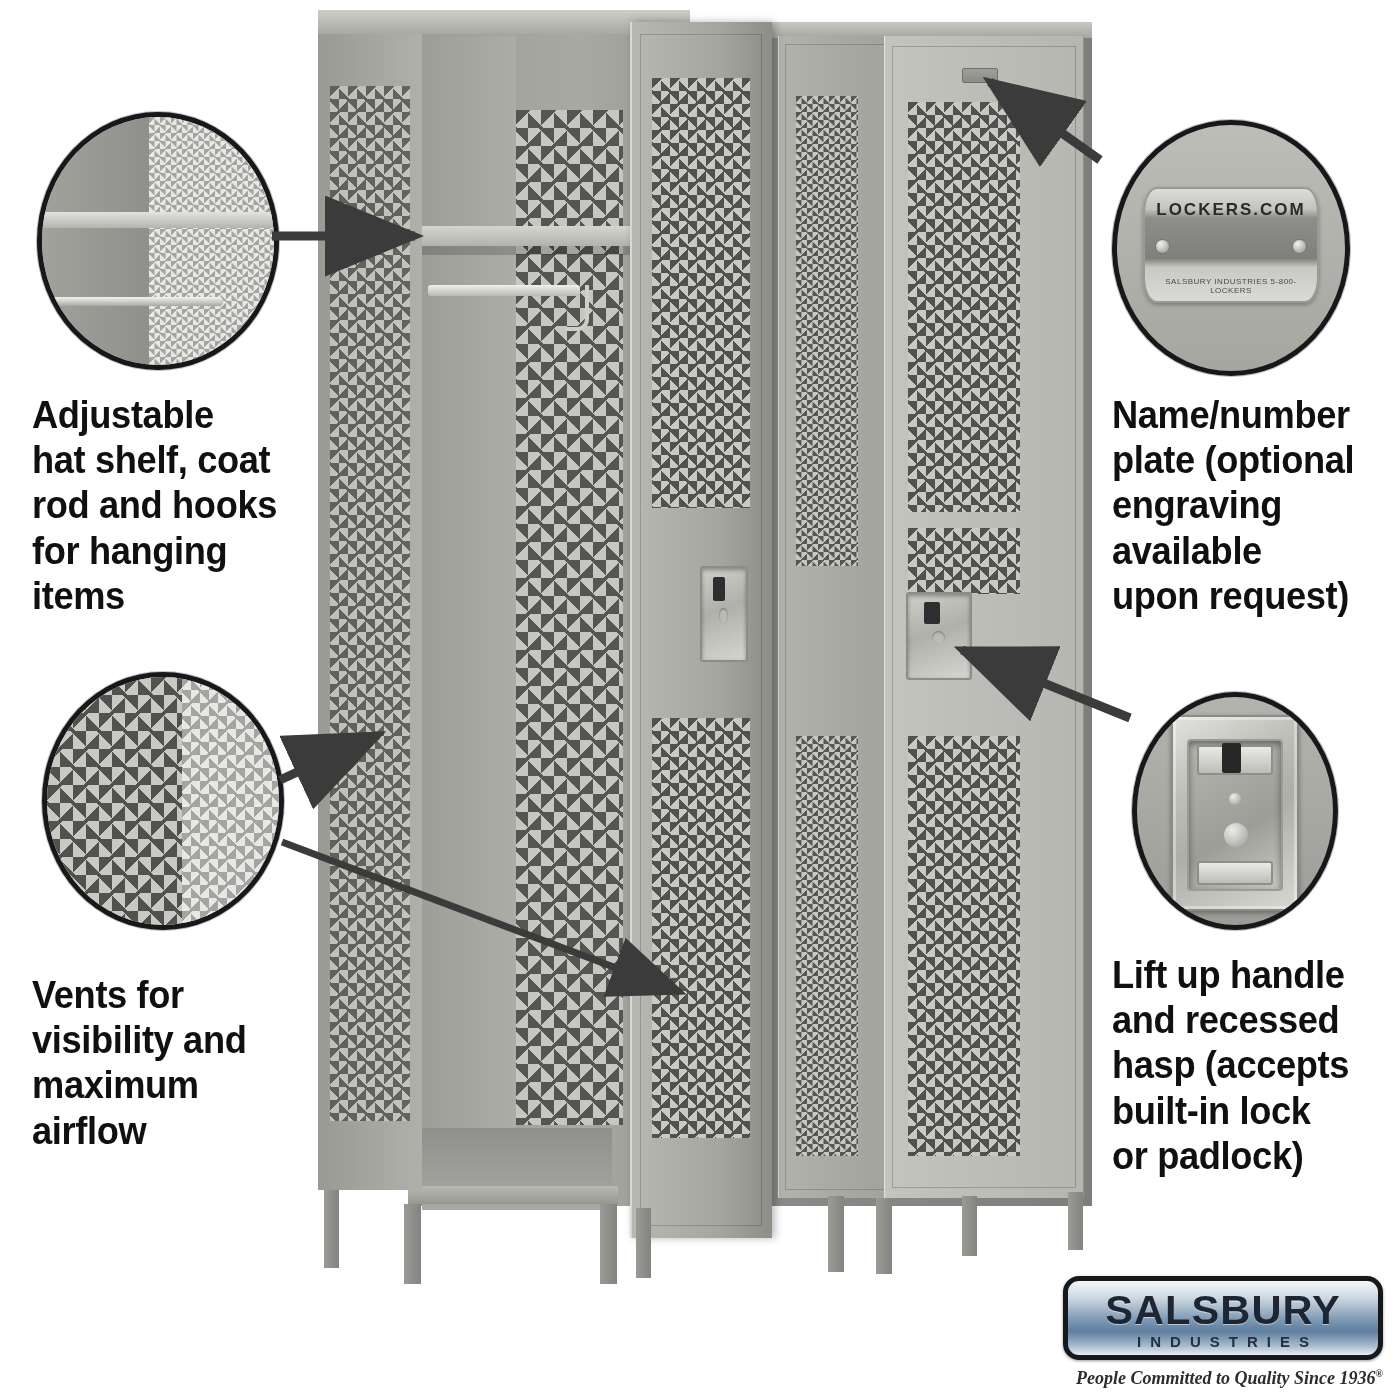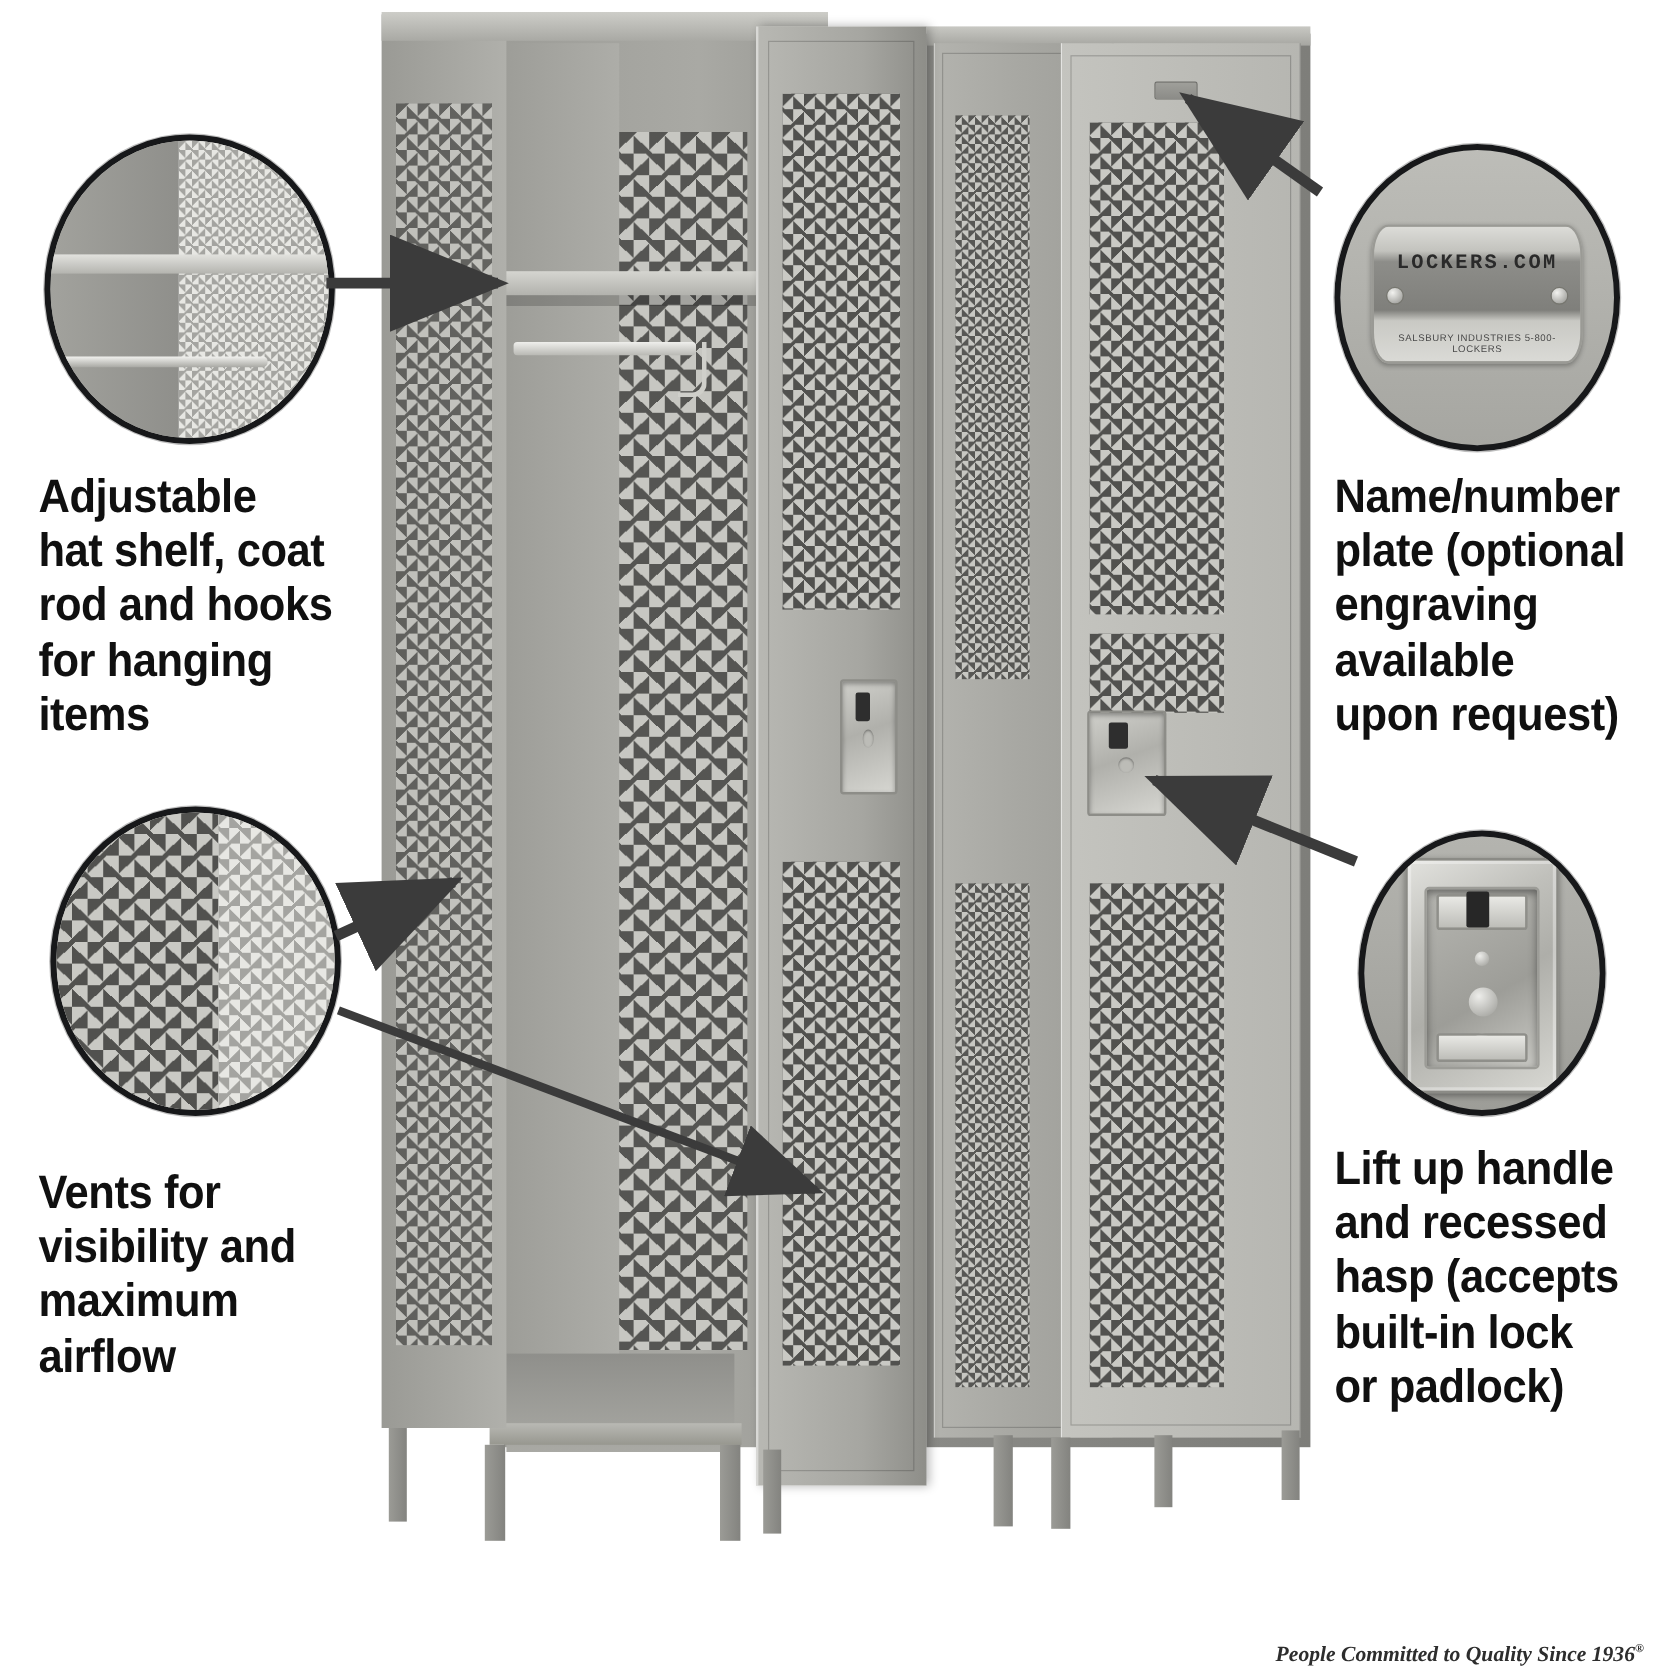--- a/index.html
+++ b/index.html
@@ -170,21 +170,21 @@
     transform:scaleX(1.04);
   }
   .logo-sub{
     position:absolute;left:0;top:52px;width:100%;text-align:center;
     font-size:15px;font-weight:bold;letter-spacing:9px;
     color:#25303e;
     font-family:"Liberation Sans", sans-serif;
     text-indent:9px;
   }
   .logo-tag{
-    position:absolute;left:0;top:92px;width:100%;text-align:left;
+    position:absolute;left:0;top:92px;width:100%;text-align:right;
     font-size:18px;font-style:italic;font-weight:bold;
     color:#2d2d2d;
     font-family:"Liberation Serif", serif;
   }
   .logo-tag sup{font-size:10px;}
 </style>
 </head>
 <body>
 
 <div id="stage">
@@ -276,21 +276,21 @@
   </div>
 
   <div class="detail-circle" id="circ-vents">
     <div class="circ-inner mesh coarse" style="width:58%;"></div>
     <div class="circ-inner mesh lit" style="left:58%;width:42%;"></div>
   </div>
 
   <div class="detail-circle" id="circ-plate" style="background:linear-gradient(180deg,#bdbdb8,#a6a6a1);">
     <div class="circ-inner">
       <div class="plate-body" style="left:26px;top:62px;width:172px;height:112px;">
-        <div class="plate-top-text" style="top:21px;font-family:Liberation Mono, monospace;">LOCKERS.COM</div>
+        <div class="plate-top-text" style="top:11px;">LOCKERS.COM</div>
         <div class="plate-bot-text" style="top:88px;">SALSBURY INDUSTRIES   5-800-LOCKERS</div>
         <div class="plate-rivet" style="left:10px;top:50px;"></div>
         <div class="plate-rivet" style="right:10px;top:50px;"></div>
       </div>
     </div>
   </div>
 
   <div class="detail-circle" id="circ-hasp" style="background:linear-gradient(180deg,#b4b4af,#9d9d98);">
     <div class="circ-inner">
       <div class="hasp-plate" style="left:34px;top:18px;width:124px;height:192px;">
@@ -341,18 +341,22 @@
 available
 upon request)</div>
 
   <div class="callout right" id="cal-hasp">Lift up handle
 and recessed
 hasp (accepts
 built-in lock
 or padlock)</div>
 
   <div id="logo">
+    <div class="logo-plate">
+      <div class="logo-word">SALSBURY</div>
+      <div class="logo-sub">INDUSTRIES</div>
+    </div>
     <div class="logo-tag">
       <span>People Committed to Quality Since 1936</span><sup>®</sup>
     </div>
   </div>
 
 </div>
 
 </body></html>

